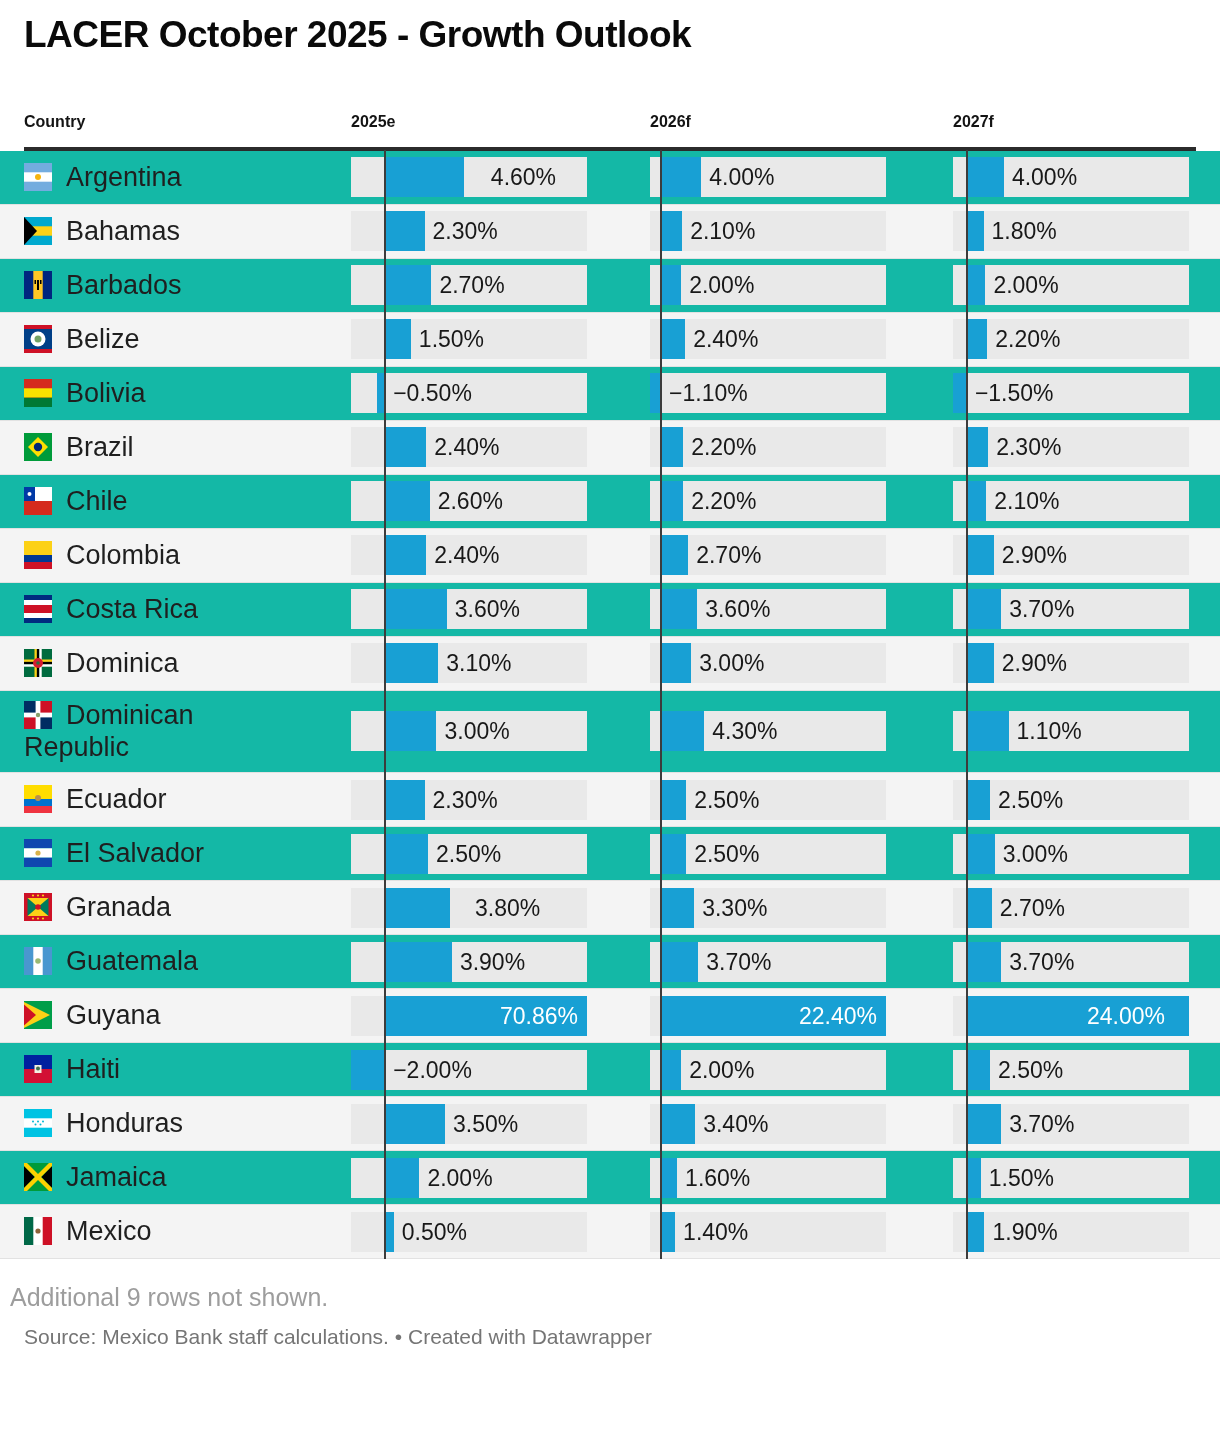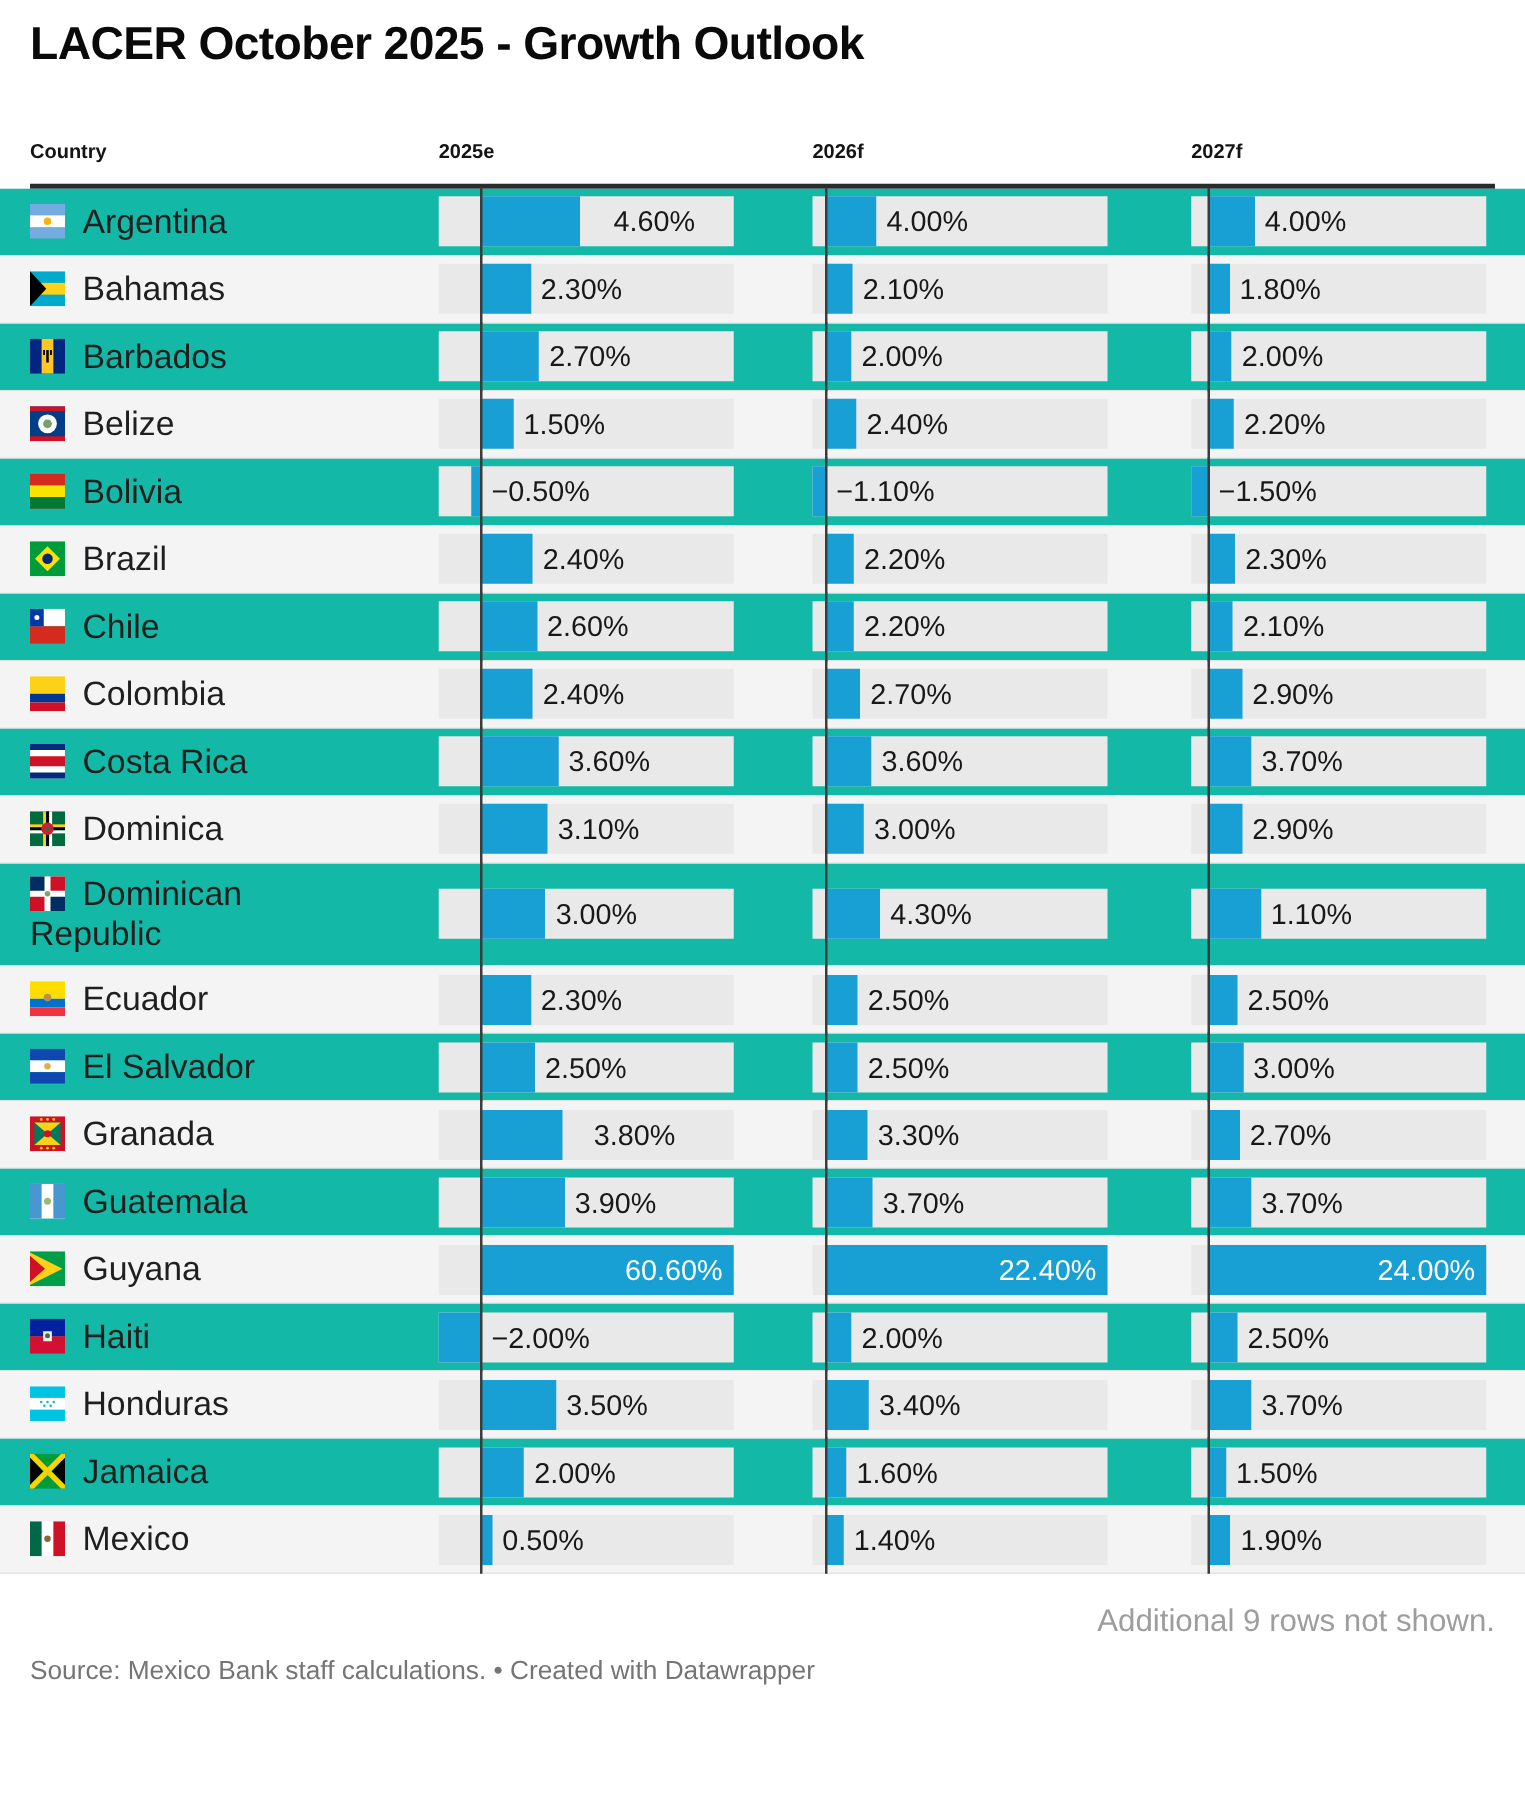--- a/index.html
+++ b/index.html
@@ -22,21 +22,21 @@
   .td.bar{position:relative;display:flex;align-items:center;}
   .td.c1{width:370px;}
   .td.c2{width:303px;}
   .td.c3{width:243px;}
   .track{position:relative;width:236px;height:40px;background:var(--track,#e9e9e9);}
   .td.c1 .track{margin-left:71px;}
   .axis{position:absolute;top:-1px;bottom:-1px;width:2px;background:var(--axis,#3c3c3c);z-index:3;}
   .barfill{position:absolute;top:0;height:40px;background:var(--bar,#18a0d4);}
   .val{position:absolute;top:0;height:40px;line-height:40px;font-size:23px;color:#181818;white-space:nowrap;z-index:2;}
   .val.inside{color:#ffffff;}
-  .more{margin:24px 24px 0 10px;font-size:25px;color:#9d9d9d;text-align:right;}
+  .more{margin:24px 24px 0 10px;font-size:25px;color:#9d9d9d;}
   .note{margin:44px 24px 0 24px;font-size:23px;font-style:italic;color:#6f6f6f;}
   .source{margin:13px 24px 0 24px;font-size:21px;color:#757575;}
 </style>
 </head>
 <body>
 
 <div class="page">
   <h1 class="title">LACER October 2025 - Growth Outlook</h1>
 
   <div class="thead">
@@ -496,35 +496,35 @@
       <div class="tr alt">
         <div class="td country"><span class="flag"><svg width="28" height="28" viewBox="0 0 28 28">
               <rect x="0" y="0" width="28" height="28" fill="#009e49"></rect>
               <polygon points="0,1 26,14 0,27" fill="#fcd116"></polygon>
               <polygon points="0,3.5 12,14 0,24.5" fill="#ce1126"></polygon>
             </svg></span><span class="cname">Guyana</span></div>
         <div class="td bar c1">
           <div class="axis" style="left: 104.203px;"></div>
           <div class="track">
             <div class="barfill" style="left: 34.2029px; width: 201.797px;"></div>
-            <span class="val inside" style="right: 9px;">60.60%</span>
+            <span class="val inside" style="right: 9px;">70.86%</span>
           </div>
         </div>
         <div class="td bar c2">
           <div class="axis" style="left: 10.0468px;"></div>
           <div class="track">
             <div class="barfill" style="left: 11.0468px; width: 224.953px;"></div>
             <span class="val inside" style="right: 9px;">22.40%</span>
           </div>
         </div>
         <div class="td bar c3">
           <div class="axis" style="left: 12.8824px;"></div>
           <div class="track">
             <div class="barfill" style="left: 13.8824px; width: 222.118px;"></div>
-            <span class="val inside" style="right: 9px;">24.00%</span>
+            <span class="val inside" style="right: 24px;">24.00%</span>
           </div>
         </div>
       </div>
       <div class="tr">
         <div class="td country"><span class="flag"><svg width="28" height="28" viewBox="0 0 28 28">
               <rect x="0" y="0" width="28" height="14" fill="#00209f"></rect>
               <rect x="0" y="14" width="28" height="14" fill="#d21034"></rect>
               <rect x="10.5" y="10" width="7" height="8" fill="#f3efe2"></rect>
               <circle cx="14" cy="13.5" r="2" fill="#3f7050"></circle>
             </svg></span><span class="cname">Haiti</span></div>

